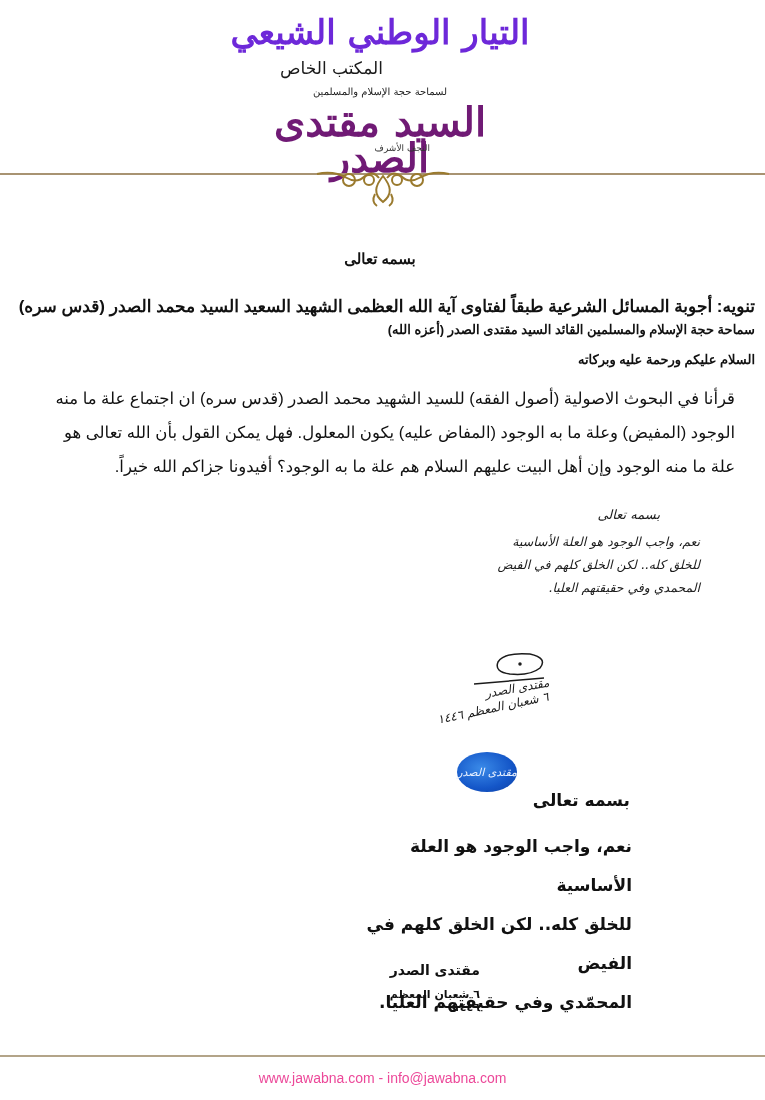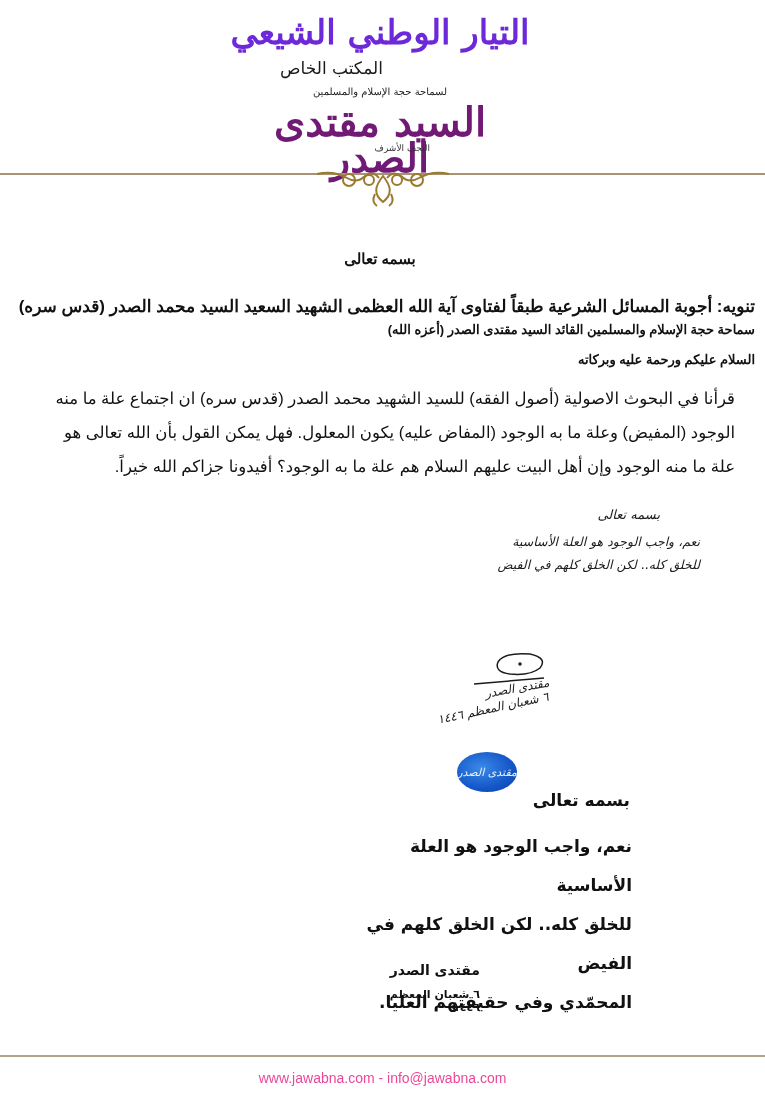--- a/index.html
+++ b/index.html
@@ -76,20 +76,21 @@
 <div class="abs q-basmala rtl">بسمه تعالى</div>
 <div class="abs q-title rtl">تنويه: أجوبة المسائل الشرعية طبقاً لفتاوى آية الله العظمى الشهيد السعيد السيد محمد الصدر (قدس سره)</div>
 <div class="abs q-addressee rtl">سماحة حجة الإسلام والمسلمين القائد السيد مقتدى الصدر (أعزه الله)</div>
 <div class="abs q-greeting rtl">السلام عليكم ورحمة عليه وبركاته</div>
 <div class="abs q-body rtl">قرأنا في البحوث الاصولية (أصول الفقه) للسيد الشهيد محمد الصدر (قدس سره) ان اجتماع علة ما منه الوجود (المفيض) وعلة ما به الوجود (المفاض عليه) يكون المعلول. فهل يمكن القول بأن الله تعالى هو علة ما منه الوجود وإن أهل البيت عليهم السلام هم علة ما به الوجود؟ أفيدونا جزاكم الله خيراً.</div>
 
 <div class="abs hw hw-basmala rtl">بسمه تعالى</div>
 <div class="abs hw hw-lines rtl">
   <div>نعم، واجب الوجود هو العلة الأساسية</div>
   <div>للخلق كله.. لكن الخلق كلهم في الفيض</div>
+  <div>المحمدي وفي حقيقتهم العليا.</div>
 </div>
 <svg class="abs sig-loop" viewBox="0 0 80 40">
   <g fill="none" stroke="#1c1c1c" stroke-width="1.5">
     <path d="M60 6 Q78 10 70 20 Q60 28 40 26 Q24 24 28 14 Q34 4 60 6"></path>
     <path d="M4 36 L74 30"></path>
     <circle cx="50" cy="16" r="1" fill="#1c1c1c"></circle>
   </g>
 </svg>
 <div class="abs hw hw-sig-name rtl">مقتدى الصدر</div>
 <div class="abs hw hw-sig-date rtl">٦ شعبان المعظم ١٤٤٦</div>

